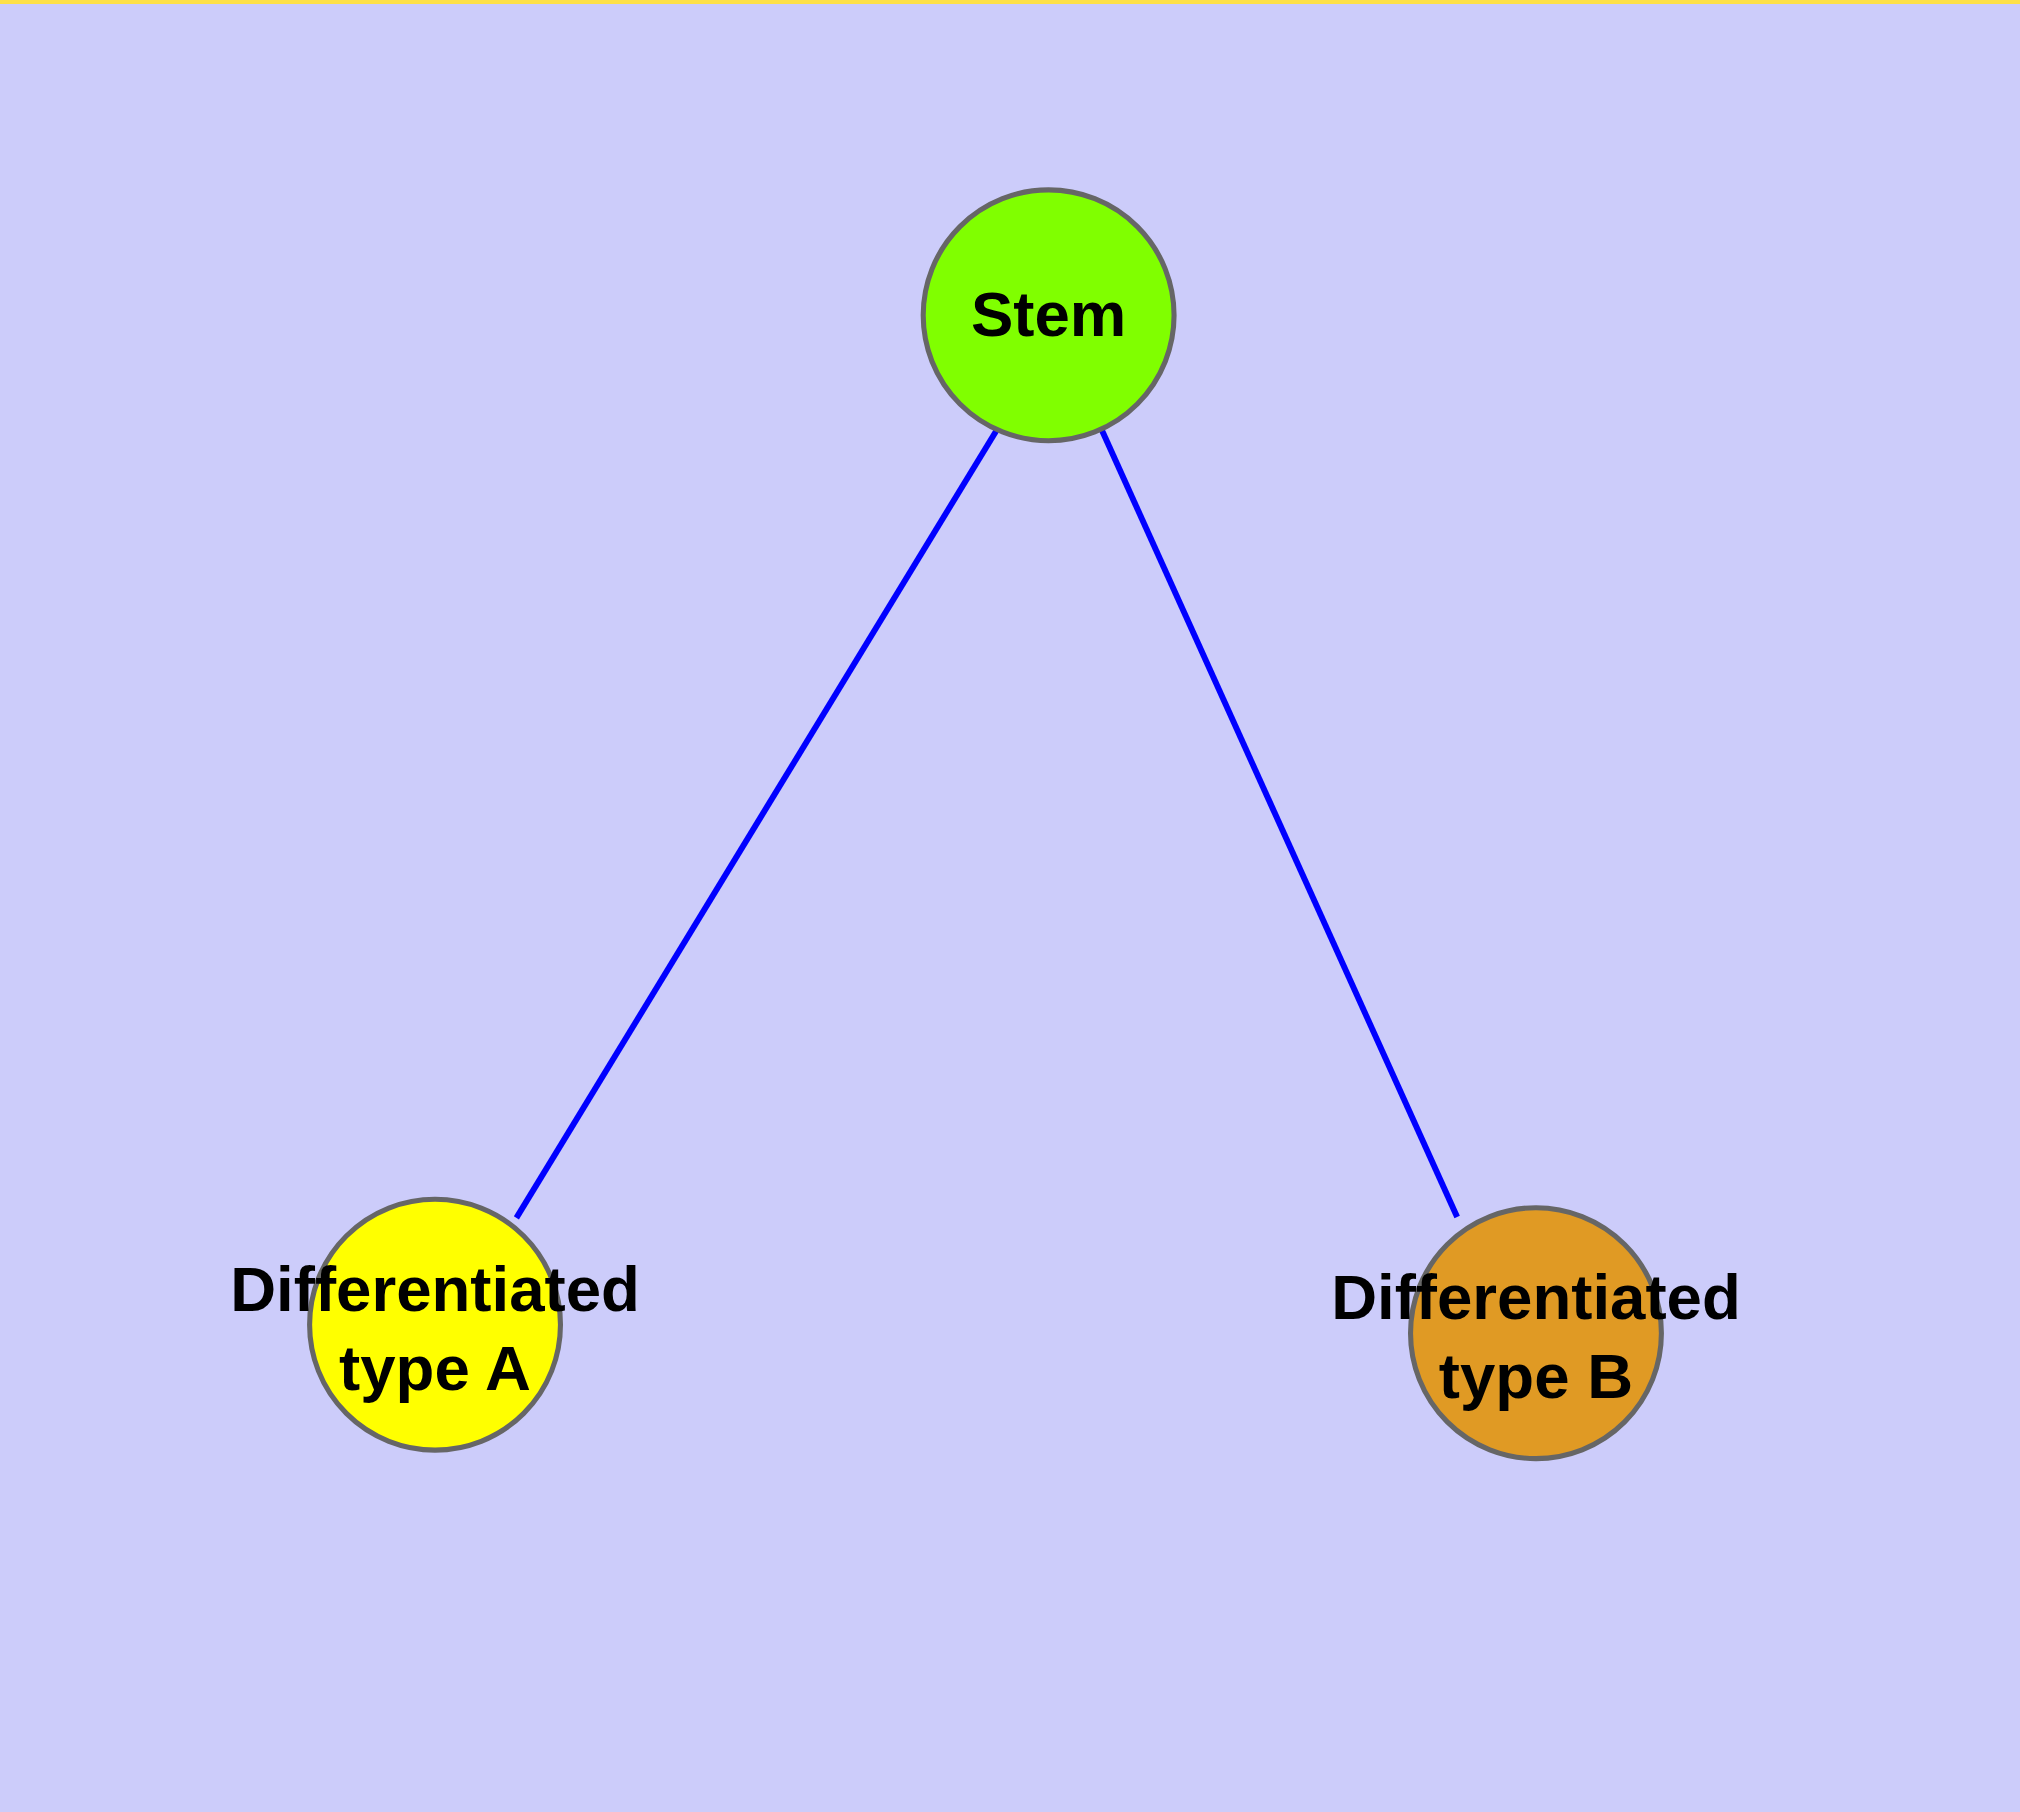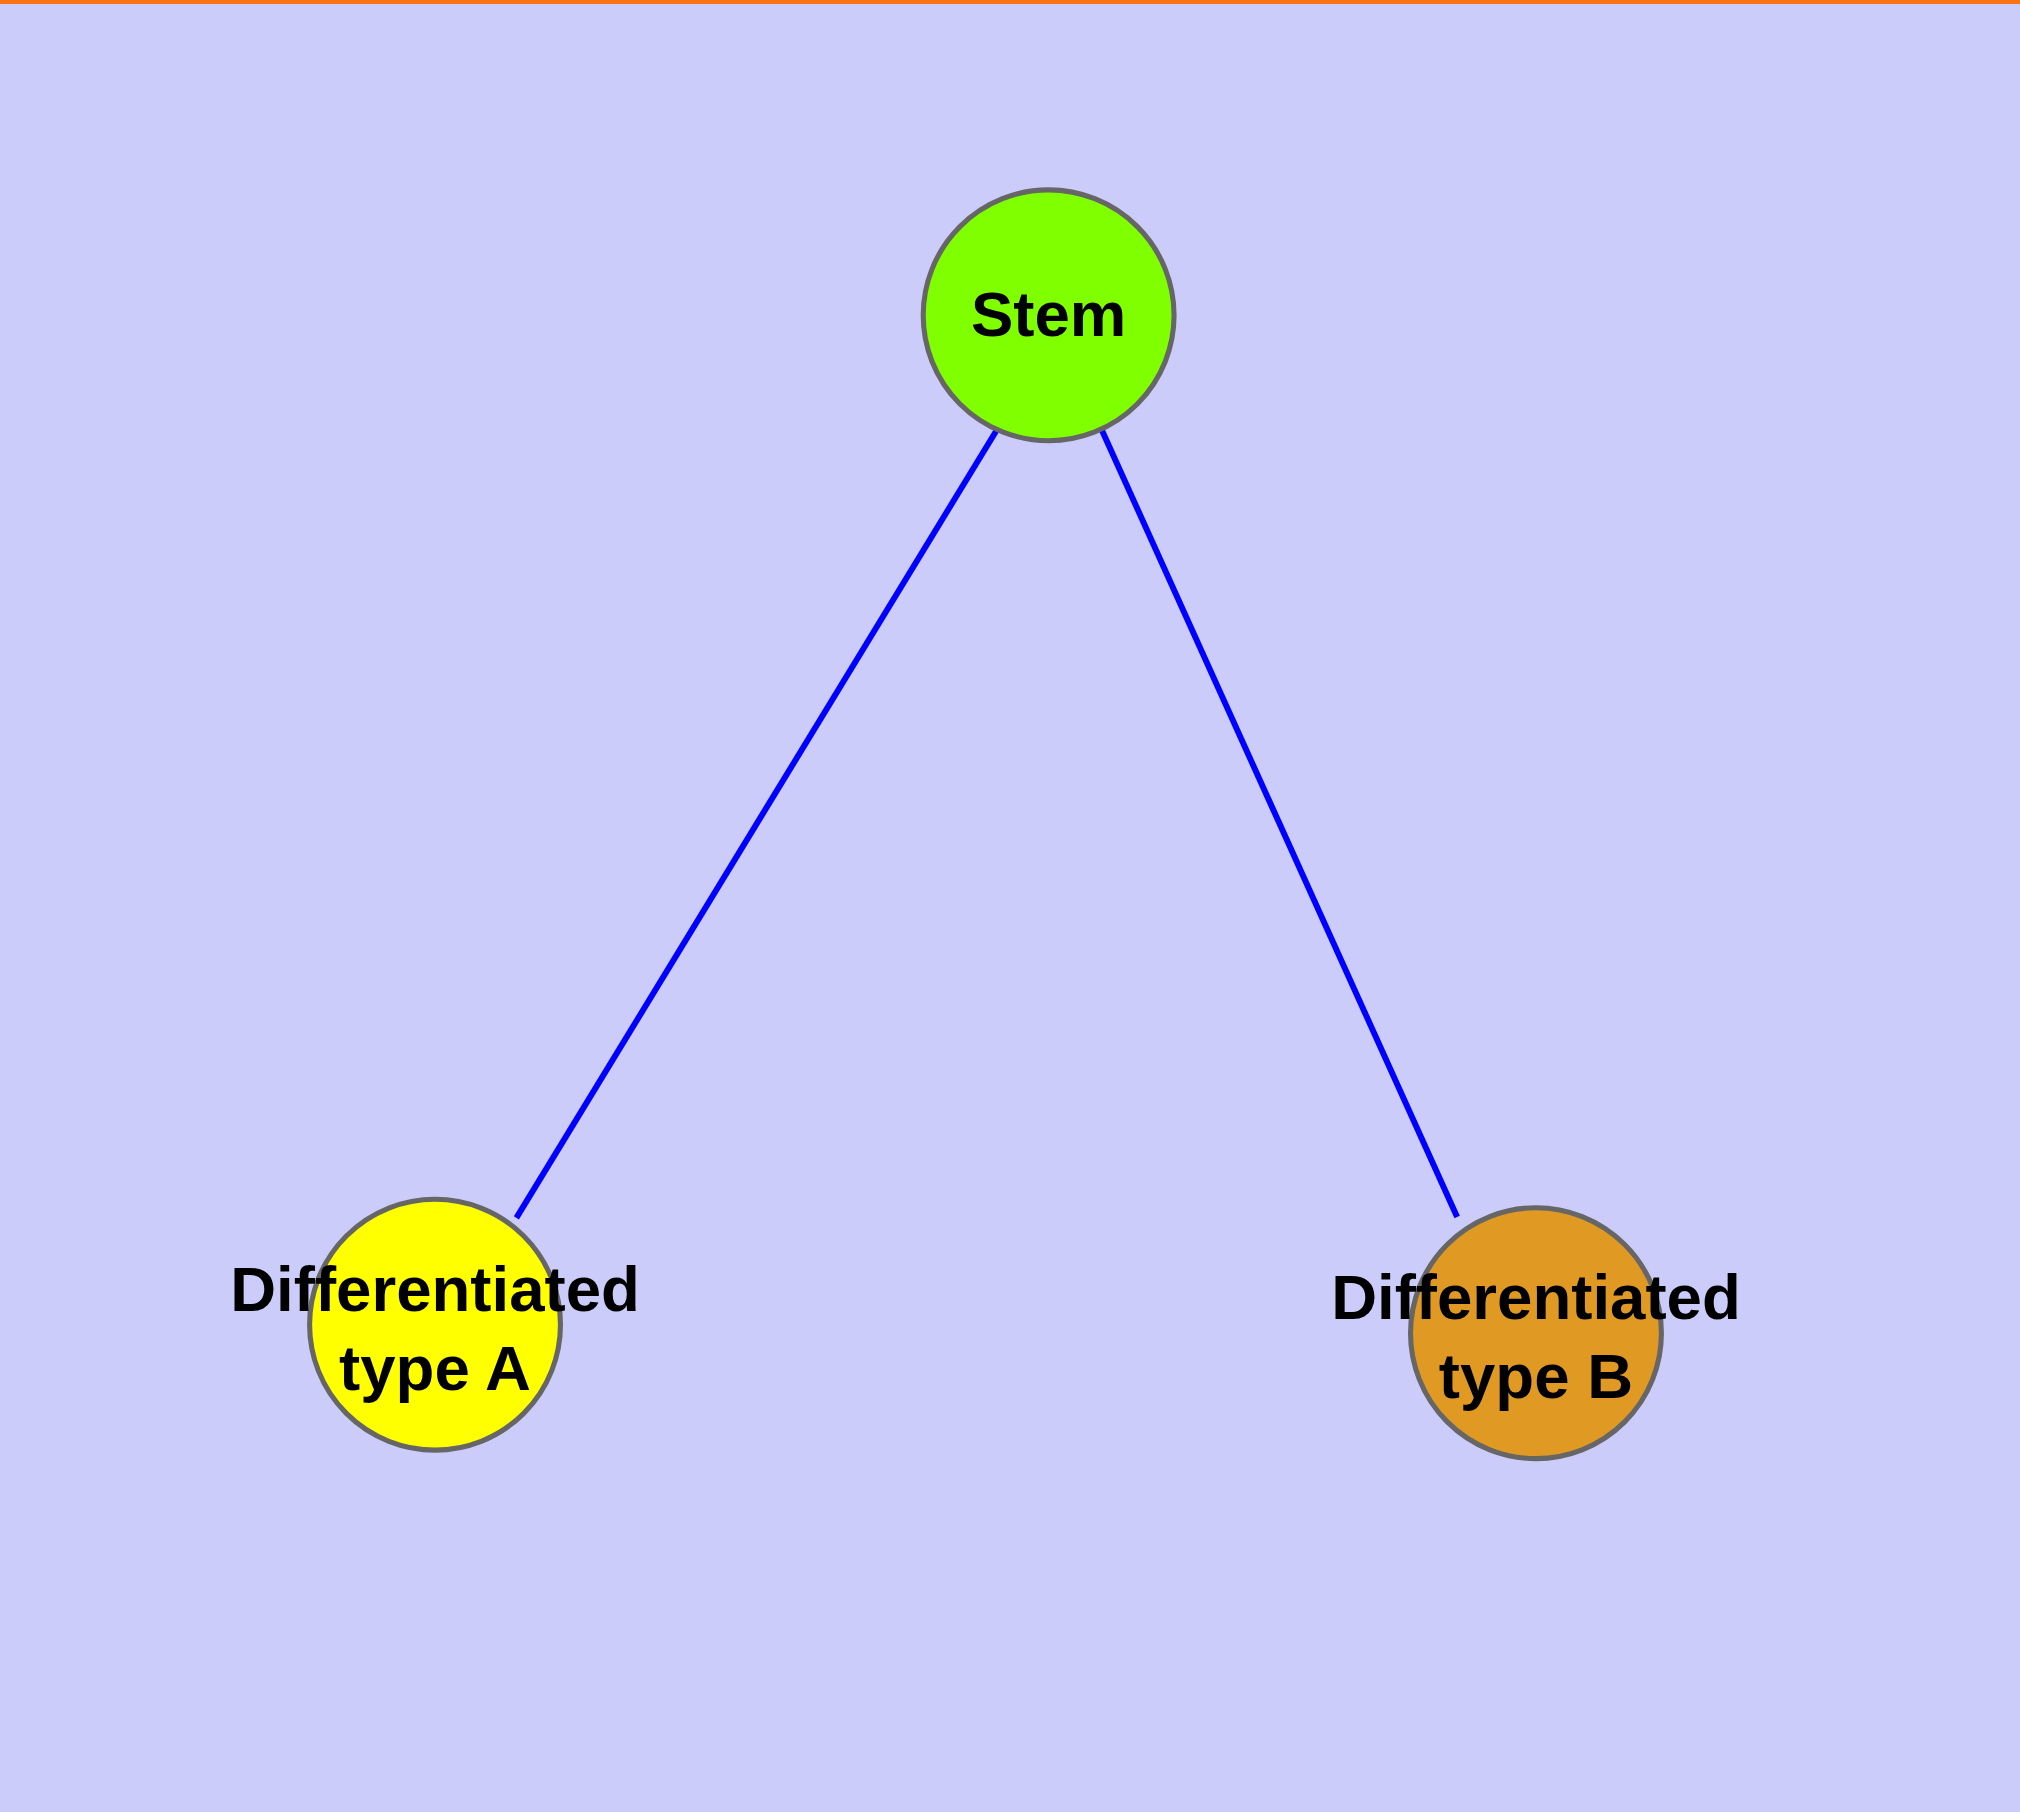--- a/index.html
+++ b/index.html
@@ -4,21 +4,21 @@
 <style>
   html, body {
     margin: 0;
     padding: 0;
     background: #ffffff;
   }
   #canvas {
     position: relative;
     width: 2021px;
     height: 1812px;
-    background: #f97316;
+    background: #fde047;
     overflow: hidden;
     font-family: "Liberation Sans", sans-serif;
   }
   #plot-bg {
     position: absolute;
     left: 0;
     top: 4.2px;
     width: 2021px;
     height: 1808px;
     background: #ccccfa;

